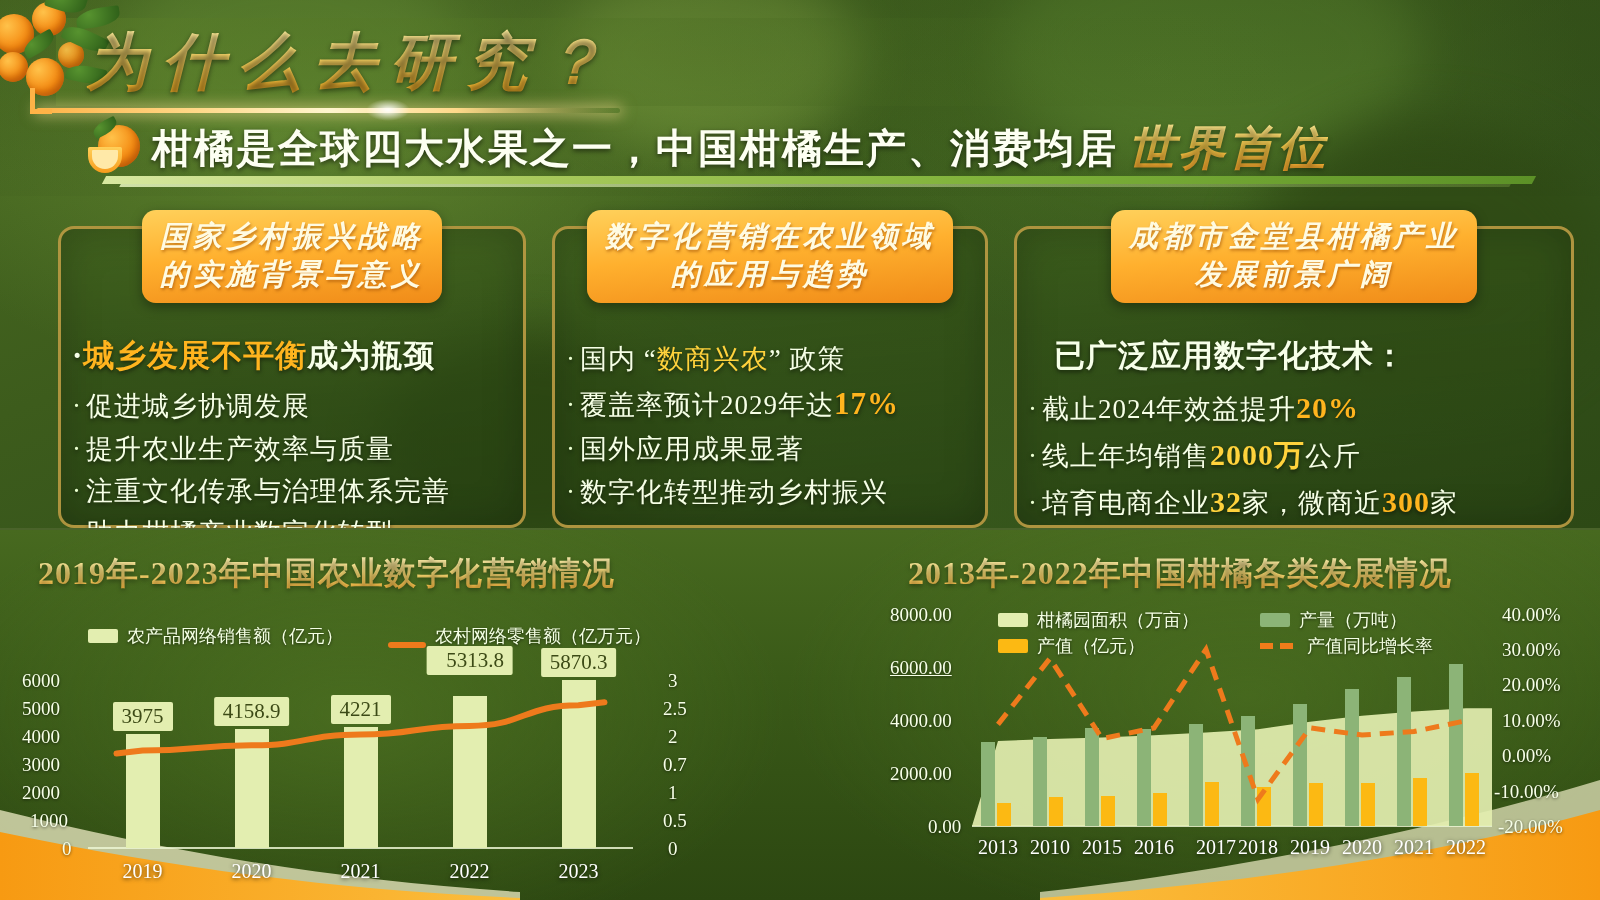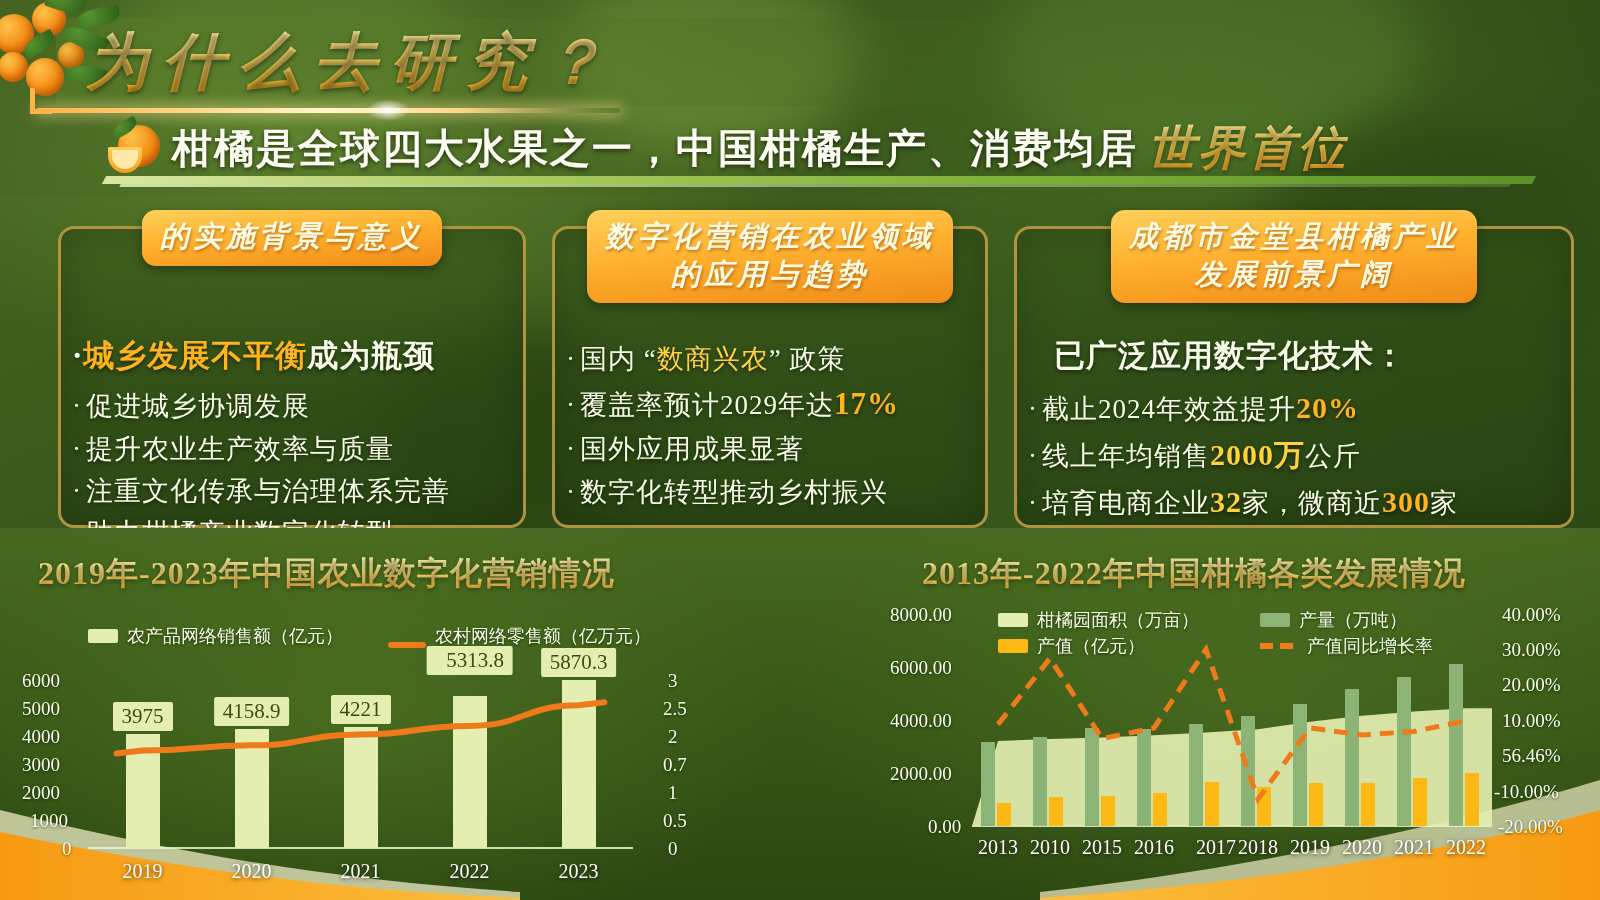--- a/index.html
+++ b/index.html
@@ -56,21 +56,21 @@
 
   
   #orangeCluster { position:absolute; left:-8px; top:-10px; width:130px; height:118px; }
   .orb { position:absolute; border-radius:50%;
          background: radial-gradient(circle at 33% 30%, #ffc24a, #f58b12 58%, #d9690a 100%);
          box-shadow: inset -3px -4px 7px rgba(150,60,0,.5); }
   .leaf { position:absolute; background: radial-gradient(circle at 30% 30%, #57932f, #2c5c17);
           border-radius: 60% 10% 60% 10%; }
 
   
-  #subRow { position:absolute; left:108px; top:112px; width:1440px; height:72px; display:flex; align-items:center; }
+  #subRow { position:absolute; left:88px; top:112px; width:1440px; height:72px; display:flex; align-items:center; }
   #subIcon { width:58px; height:54px; position:relative; margin-right:6px; flex:0 0 auto; }
   #subText {
     font-family:"Liberation Serif", serif; font-size:40px; font-weight:bold;
     color:#fdfff2; letter-spacing:2px; white-space:nowrap;
     text-shadow:0 2px 5px rgba(0,0,0,.6);
   }
   #subHighlight {
     font-family:"Liberation Serif", serif; font-size:47px; font-weight:bold; font-style:italic;
     letter-spacing:3px; margin-left:10px;
     background: linear-gradient(180deg,#fff2a8,#ffd24d 45%,#f0931d 100%);
@@ -208,20 +208,21 @@
       <span id="subText">柑橘是全球四大水果之一，中国柑橘生产、消费均居</span>
       <span id="subHighlight">世界首位</span>
     </div>
     <div id="subRule"></div>
     <div id="subRule2"></div>
   </div>
 
   <div class="panel" id="panel1">
     <div class="panelFrame"></div>
     <div class="panelHead">
+      <div class="hl">国家乡村振兴战略</div>
       <div class="hl">的实施背景与意义</div>
     </div>
     <div class="bullets">
       <div class="lead">
         <span class="dot">·</span><span class="amber">城乡发展不平衡</span><span>成为瓶颈</span>
       </div>
       <div class="bullet"><span class="dot">·</span><span>促进城乡协调发展</span></div>
       <div class="bullet"><span class="dot">·</span><span>提升农业生产效率与质量</span></div>
       <div class="bullet"><span class="dot">·</span><span>注重文化传承与治理体系完善</span></div>
       <div class="bullet"><span class="dot">·</span><span>助力柑橘产业数字化转型</span></div>
@@ -328,50 +329,50 @@
       <div id="catL">
           <div class="catLbl" style="left: 142.5px; top: 330px;">2019</div>
           <div class="catLbl" style="left: 251.5px; top: 330px;">2020</div>
           <div class="catLbl" style="left: 360.5px; top: 330px;">2021</div>
           <div class="catLbl" style="left: 469.5px; top: 330px;">2022</div>
           <div class="catLbl" style="left: 578.5px; top: 330px;">2023</div>
         </div>
     </div>
 
     <div style="position:absolute;left:880px;top:0;width:720px;height:372px;">
-      <div class="chartTitle" style="left:42px;top:22px;">2013年-2022年中国柑橘各类发展情况</div>
+      <div class="chartTitle" style="left:28px;top:22px;">2013年-2022年中国柑橘各类发展情况</div>
 
       <div class="legendRow" style="left:118px;top:78px;">
         <span class="legKey" style="background:#e3eeb0;"></span>
         <span class="legTxt">柑橘园面积（万亩）</span>
       </div>
       <div class="legendRow" style="left:380px;top:78px;">
         <span class="legKey" style="background:#8cb477;"></span>
         <span class="legTxt">产量（万吨）</span>
       </div>
       <div class="legendRow" style="left:118px;top:104px;">
         <span class="legKey" style="background:#fcb913;"></span>
         <span class="legTxt">产值（亿元）</span>
       </div>
       <div class="legendRow" style="left:380px;top:104px;">
         <span class="legKeyDash"></span>
         <span class="legTxt">产值同比增长率</span>
       </div>
 
       <div class="axLbl" style="left:10px;top:74px;">8000.00</div>
-      <div class="axLbl" style="left:10px;top:127px;">6000.00</div>
+      <div class="axLbl" style="left:10px;top:127px;text-decoration:underline;">6000.00</div>
       <div class="axLbl" style="left:10px;top:180px;">4000.00</div>
       <div class="axLbl" style="left:10px;top:233px;">2000.00</div>
       <div class="axLbl" style="left:48px;top:286px;">0.00</div>
 
       <div class="axLbl r" style="left:622px;top:74px;">40.00%</div>
       <div class="axLbl r" style="left:622px;top:109px;">30.00%</div>
       <div class="axLbl r" style="left:622px;top:144px;">20.00%</div>
       <div class="axLbl r" style="left:622px;top:180px;">10.00%</div>
-      <div class="axLbl r" style="left:622px;top:215px;">56.46%</div>
+      <div class="axLbl r" style="left:622px;top:215px;">0.00%</div>
       <div class="axLbl r" style="left:614px;top:251px;">-10.00%</div>
       <div class="axLbl r" style="left:618px;top:286px;">-20.00%</div>
 
       <div id="plotR" style="position:absolute;left:92px;top:82px;width:520px;height:214px;">
         <div class="axisLine" style="left:0;bottom:-1px;width:520px;"></div>
       <svg width="520" height="214" style="position: absolute; left: 0px; top: 0px;">
             <path d="M 0,214 L 26,128.935 L 78,127.0625 L 130,125.4575 L 182,123.3175 L 234,120.375 L 286,117.16499999999999 L 338,109.675 L 390,103.78999999999999 L 442,99.50999999999999 L 494,96.3 L 520,96.3 L 520,214 Z" fill="#e3eeb0" opacity="0.92"></path>
           </svg>
           <div class="bar" style="left: 9px; width: 14px; height: 83.7275px; background: rgb(140, 180, 119);"></div>
           <div class="bar" style="left: 61px; width: 14px; height: 89.0775px; background: rgb(140, 180, 119);"></div>

